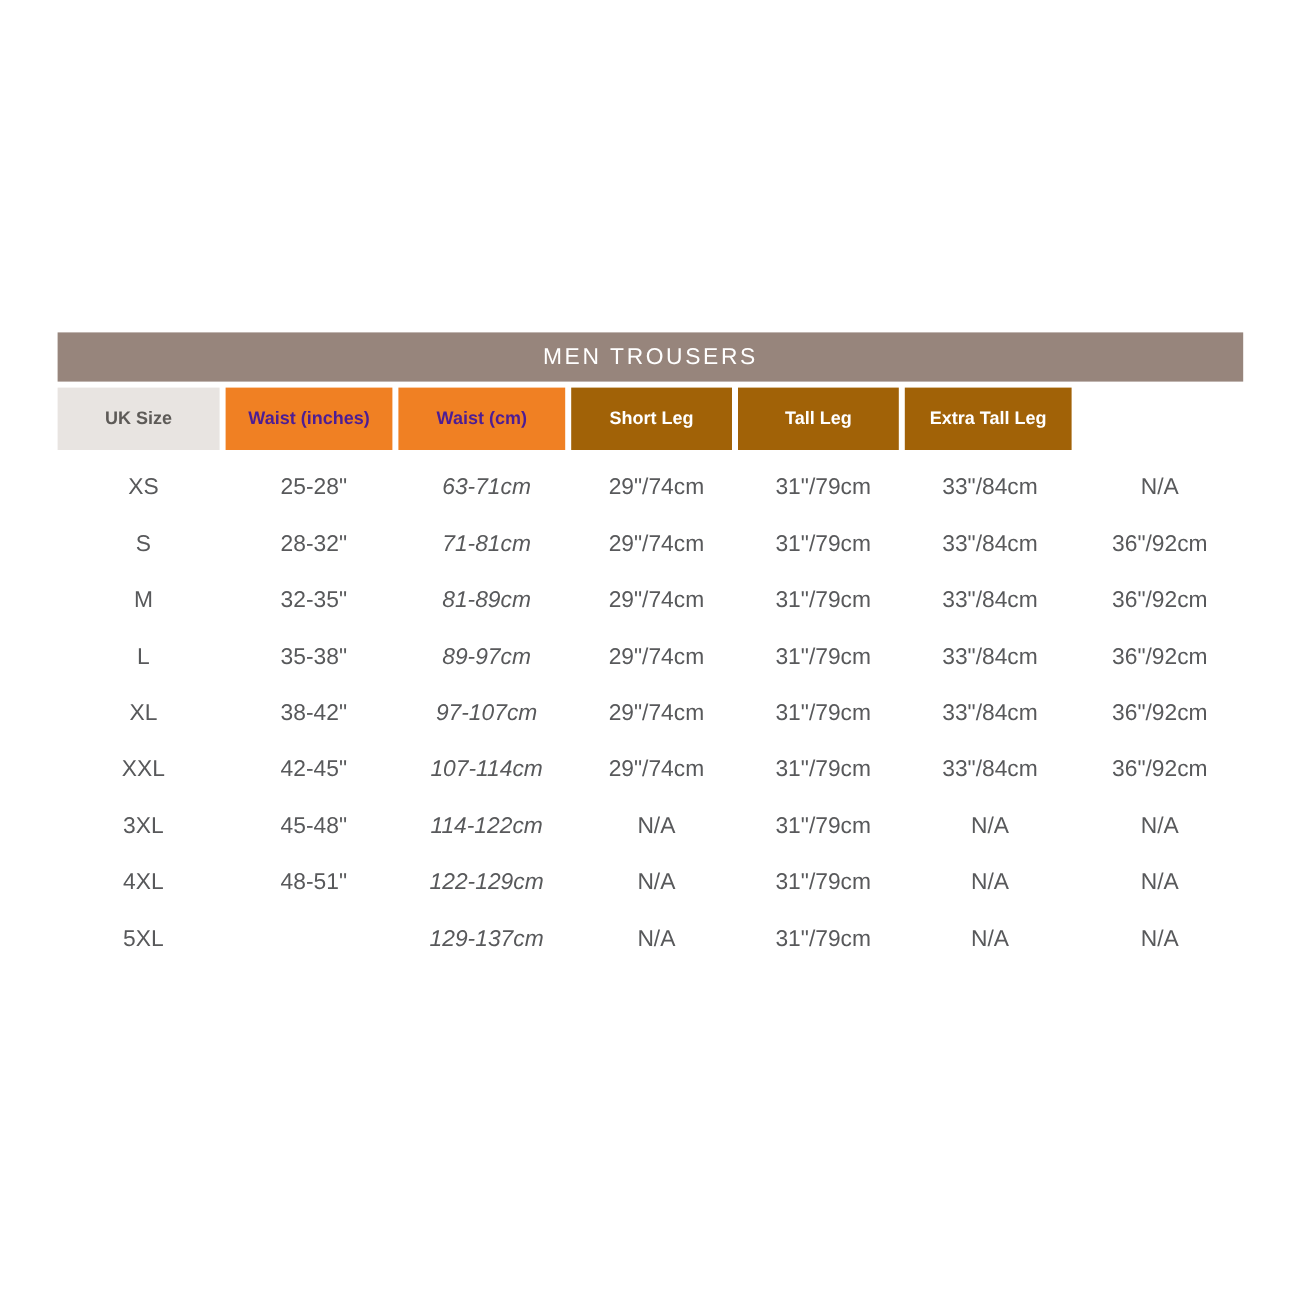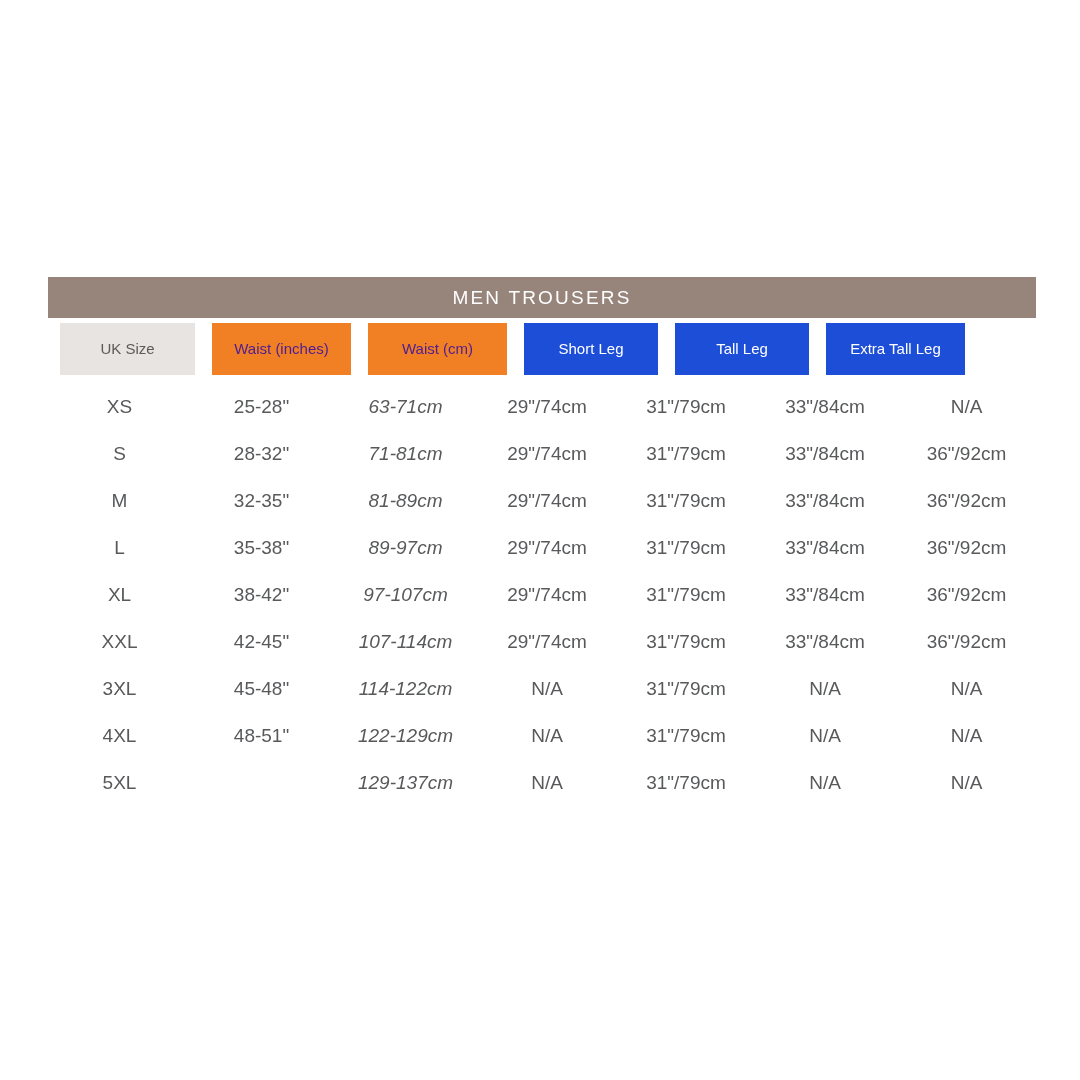--- a/index.html
+++ b/index.html
@@ -37,31 +37,30 @@
     margin-top: 5px;
     gap: 5px;
   }
 
   .hcell {
     height: 52px;
     display: flex;
     align-items: center;
     justify-content: center;
     font-size: 15px;
-    font-weight: 400;
+    font-weight: 700;
     box-sizing: border-box;
     padding: 0 4px;
     text-align: center;
     line-height: 1.1;
-    margin-left: 12px;
   }
 
   .hcell.c0 { flex: 0 0 135px; background: #e8e4e1; color: #5d5a57; }
   .hcell.orange { flex: 0 0 139px; background: #f08023; color: #4c1d95; }
-  .hcell.green  { flex: 0 0 134px; background: #1d4ed8; color: #ffffff; }
+  .hcell.green  { flex: 0 0 134px; background: #a16207; color: #ffffff; }
   .hcell.green.last { flex: 0 0 139px; }
 
   
   .body-rows {
     margin-top: 8px;
   }
 
   .row {
     display: flex;
     gap: 5px;

